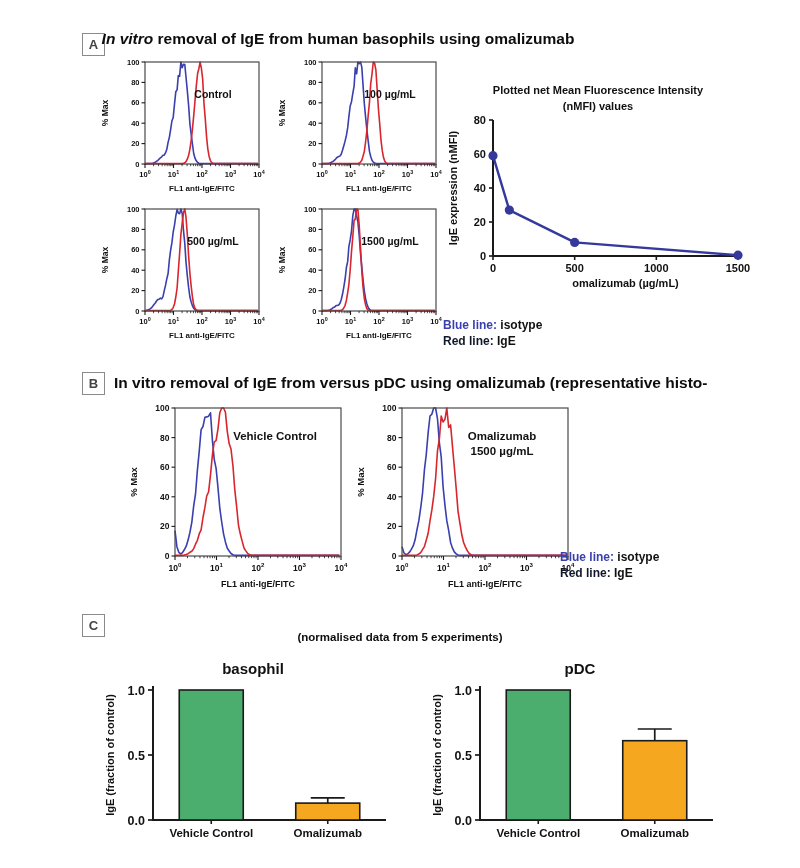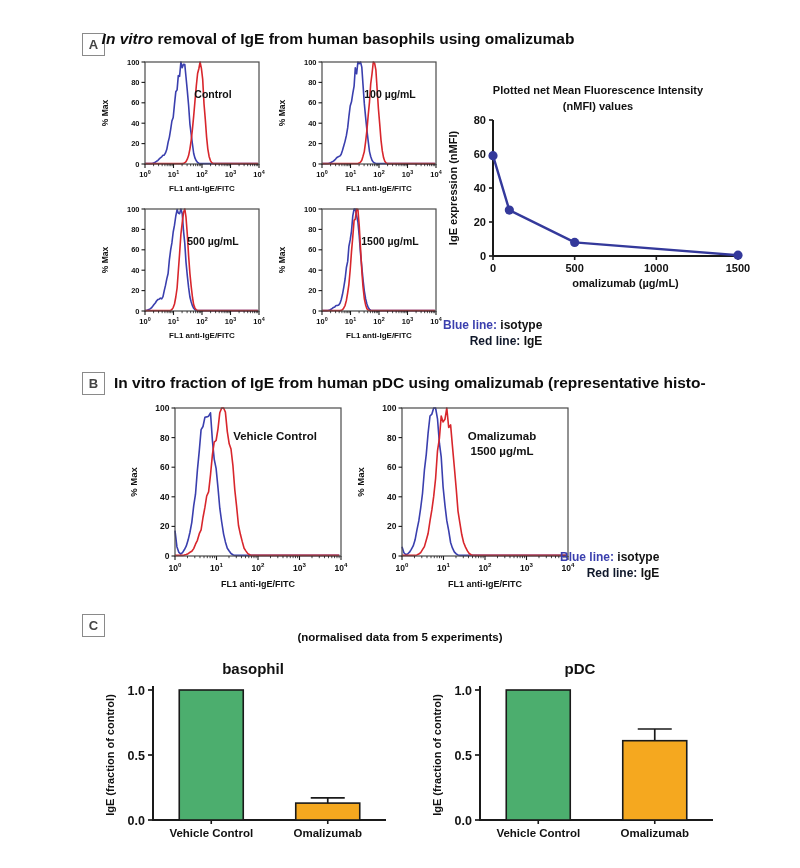--- a/index.html
+++ b/index.html
@@ -6,21 +6,21 @@
   .page{position:relative;width:800px;height:868px;background:#ffffff;overflow:hidden;
         font-family:"Liberation Sans",sans-serif;color:#111;}
   .panel-tag{position:absolute;width:21px;height:21px;border:1.5px solid #8a8a8a;
              display:flex;align-items:center;justify-content:center;
              font-size:13px;font-weight:bold;color:#444;background:#fff;}
   .ptitle{position:absolute;font-weight:bold;font-size:15.5px;color:#0d0d0d;}
   .center{left:0;width:676px;text-align:center;}
   .it{font-style:italic;}
   .subtitle{position:absolute;left:0;width:800px;text-align:center;
             font-weight:bold;font-size:11.5px;color:#0d0d0d;}
-  .legend{position:absolute;font-size:12px;font-weight:bold;line-height:1.3;color:#111;text-align:right;}
+  .legend{position:absolute;font-size:12px;font-weight:bold;line-height:1.3;color:#111;}
   .c-blue{color:#3a3fae;}
   .c-red{color:#0f172a;}
   svg.chart{position:absolute;}
 </style>
 </head>
 <body>
 
 <div class="page">
 
   <div class="panel-tag" style="left:82px;top:33px;">A</div>
@@ -306,21 +306,21 @@
       <text x="182.5" y="209" font-size="11" font-weight="bold" text-anchor="middle" fill="#111111" font-family="Liberation Sans, sans-serif">omalizumab (µg/mL)</text>
       <text x="14" y="110" font-size="11" font-weight="bold" text-anchor="middle" fill="#111111" font-family="Liberation Sans, sans-serif" transform="rotate(-90 14 110)">IgE expression (nMFI)</text>
     </svg>
 
   <div class="legend" style="left:443px;top:318px;">
     <div><span class="c-blue">Blue line:</span> <span>isotype</span></div>
     <div><span class="c-red">Red line:</span> <span>IgE</span></div>
   </div>
 
   <div class="panel-tag" style="left:82px;top:372px;">B</div>
-  <div class="ptitle" style="left:114px;top:374px;width:680px;">In vitro fraction of IgE from human pDC using omalizumab (representative histo-</div>
+  <div class="ptitle" style="left:114px;top:374px;width:680px;">In vitro removal of IgE from versus pDC using omalizumab (representative histo-</div>
 
   <svg class="chart" style="left:125px;top:400px;" width="225" height="203" viewBox="0 0 225 203">
       <polyline points="50.0,130.7 51.9,146.7 53.7,152.1 55.6,154.0 57.5,152.6 59.3,149.8 61.2,146.2 63.1,140.1 64.9,132.5 66.8,122.3 68.7,105.9 70.5,94.2 72.4,70.1 74.3,50.7 76.1,29.6 78.0,26.5 79.9,17.3 81.7,16.9 83.6,16.2 85.5,12.8 87.4,40.3 89.2,59.1 91.1,68.3 93.0,87.9 94.8,108.2 96.7,122.0 98.6,134.1 100.4,141.9 102.3,148.2 104.2,151.0 106.0,153.5 107.9,154.7 109.8,155.4 111.6,155.4 113.5,155.4 115.4,155.4 117.2,155.4 119.1,155.4 121.0,155.4 122.8,155.4 124.7,155.4 126.6,155.4 128.4,155.4 130.3,155.4 132.2,155.4 134.0,155.4 135.9,155.4 137.8,155.4 139.6,155.4 141.5,155.4 143.4,155.4 145.2,155.4 147.1,155.4 149.0,155.4 150.8,155.4 152.7,155.4 154.6,155.4 156.4,155.4 158.3,155.4 160.2,155.4 162.0,155.4 163.9,155.4 165.8,155.4 167.7,155.4 169.5,155.4 171.4,155.4 173.3,155.4 175.1,155.4 177.0,155.4 178.9,155.4 180.7,155.4 182.6,155.4 184.5,155.4 186.3,155.4 188.2,155.4 190.1,155.4 191.9,155.4 193.8,155.4 195.7,155.4 197.5,155.4 199.4,155.4 201.3,155.4 203.1,155.4 205.0,155.4 206.9,155.4 208.7,155.4 210.6,155.4 212.5,155.4 214.3,155.4" fill="none" stroke="#3a3fae" stroke-width="1.6" stroke-linejoin="round"></polyline>
       <polyline points="50.0,155.4 51.9,155.4 53.7,155.4 55.6,155.4 57.5,155.4 59.3,155.1 61.2,154.5 63.1,153.7 64.9,152.3 66.8,151.3 68.7,148.6 70.5,144.2 72.4,140.3 74.3,133.7 76.1,129.9 78.0,117.5 79.9,107.4 81.7,96.0 83.6,91.8 85.5,74.8 87.4,54.8 89.2,42.2 91.1,40.5 93.0,28.8 94.8,12.7 96.7,8.0 98.6,8.0 100.4,12.1 102.3,31.6 104.2,43.8 106.0,49.0 107.9,65.3 109.8,89.9 111.6,106.4 113.5,125.5 115.4,134.3 117.2,141.4 119.1,148.2 121.0,151.1 122.8,153.6 124.7,154.8 126.6,155.4 128.4,155.4 130.3,155.4 132.2,155.4 134.0,155.4 135.9,155.4 137.8,155.4 139.6,155.4 141.5,155.4 143.4,155.4 145.2,155.4 147.1,155.4 149.0,155.4 150.8,155.4 152.7,155.4 154.6,155.4 156.4,155.4 158.3,155.4 160.2,155.4 162.0,155.4 163.9,155.4 165.8,155.4 167.7,155.4 169.5,155.4 171.4,155.4 173.3,155.4 175.1,155.4 177.0,155.4 178.9,155.4 180.7,155.4 182.6,155.4 184.5,155.4 186.3,155.4 188.2,155.4 190.1,155.4 191.9,155.4 193.8,155.4 195.7,155.4 197.5,155.4 199.4,155.4 201.3,155.4 203.1,155.4 205.0,155.4 206.9,155.4 208.7,155.4 210.6,155.4 212.5,155.4 214.3,155.4" fill="none" stroke="#d8262c" stroke-width="1.6" stroke-linejoin="round"></polyline>
       <rect x="50" y="8" width="166" height="148" fill="none" stroke="#4a4a4a" stroke-width="1.2"></rect>
       <line x1="46.5" y1="156" x2="50" y2="156" stroke="#1a1a1a" stroke-width="1.1"></line>
       <text x="44.5" y="158.975" font-size="8.5" font-weight="bold" text-anchor="end" fill="#111111" font-family="Liberation Sans, sans-serif">0</text>
       <line x1="46.5" y1="126.4" x2="50" y2="126.4" stroke="#1a1a1a" stroke-width="1.1"></line>
       <text x="44.5" y="129.375" font-size="8.5" font-weight="bold" text-anchor="end" fill="#111111" font-family="Liberation Sans, sans-serif">20</text>
       <line x1="46.5" y1="96.8" x2="50" y2="96.8" stroke="#1a1a1a" stroke-width="1.1"></line>

